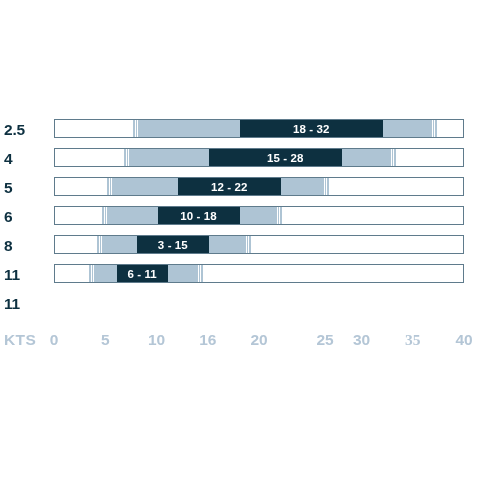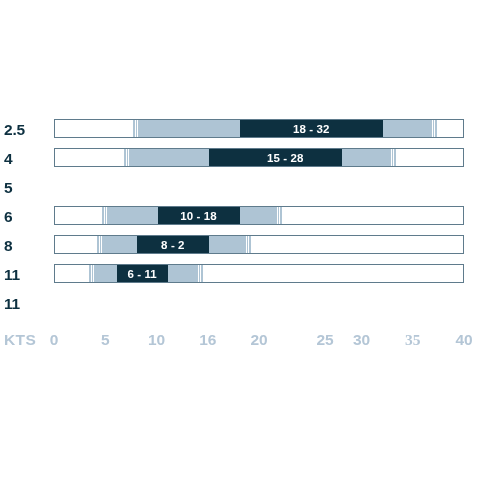--- a/index.html
+++ b/index.html
@@ -149,20 +149,31 @@
           <div class="tickline" style="left: 72.65px;"></div>
           <div class="tickline" style="left: 341.35px;"></div>
           <div class="tickline" style="left: 338.35px;"></div>
           <div class="tickline" style="left: 336.35px;"></div>
           <div class="seg seg-dark" style="left: 153.75px; width: 133.25px;"></div>
           <div class="seg-label" style="left: 153.75px; width: 153px;">15 - 28</div>
         </div>
       </div>
       <div class="chart-row" style="top: 177px;">
         <div class="row-label">5</div>
+        <div class="bar-track" style="left: 54px; width: 410px;">
+          <div class="seg seg-light" style="left: 51.25px; width: 223.45px;"></div>
+          <div class="tickline" style="left: 51.25px;"></div>
+          <div class="tickline" style="left: 54.25px;"></div>
+          <div class="tickline" style="left: 56.25px;"></div>
+          <div class="tickline" style="left: 273.7px;"></div>
+          <div class="tickline" style="left: 270.7px;"></div>
+          <div class="tickline" style="left: 268.7px;"></div>
+          <div class="seg seg-dark" style="left: 123px; width: 102.5px;"></div>
+          <div class="seg-label" style="left: 123px; width: 102.5px;">12 - 22</div>
+        </div>
       </div>
       <div class="chart-row" style="top: 206px;">
         <div class="row-label">6</div>
         <div class="bar-track" style="left: 54px; width: 410px;">
           <div class="seg seg-light" style="left: 46.125px; width: 181.425px;"></div>
           <div class="tickline" style="left: 46.125px;"></div>
           <div class="tickline" style="left: 49.125px;"></div>
           <div class="tickline" style="left: 51.125px;"></div>
           <div class="tickline" style="left: 226.55px;"></div>
           <div class="tickline" style="left: 223.55px;"></div>
@@ -175,21 +186,21 @@
         <div class="row-label">8</div>
         <div class="bar-track" style="left: 54px; width: 410px;">
           <div class="seg seg-light" style="left: 41px; width: 155.8px;"></div>
           <div class="tickline" style="left: 41px;"></div>
           <div class="tickline" style="left: 44px;"></div>
           <div class="tickline" style="left: 46px;"></div>
           <div class="tickline" style="left: 195.8px;"></div>
           <div class="tickline" style="left: 192.8px;"></div>
           <div class="tickline" style="left: 190.8px;"></div>
           <div class="seg seg-dark" style="left: 82px; width: 71.75px;"></div>
-          <div class="seg-label" style="left: 82px; width: 71.75px;">8 - 2</div>
+          <div class="seg-label" style="left: 82px; width: 71.75px;">3 - 15</div>
         </div>
       </div>
       <div class="chart-row" style="top: 264px;">
         <div class="row-label">11</div>
         <div class="bar-track" style="left: 54px; width: 410px;">
           <div class="seg seg-light" style="left: 32.8px; width: 115.825px;"></div>
           <div class="tickline" style="left: 32.8px;"></div>
           <div class="tickline" style="left: 35.8px;"></div>
           <div class="tickline" style="left: 37.8px;"></div>
           <div class="tickline" style="left: 147.625px;"></div>

